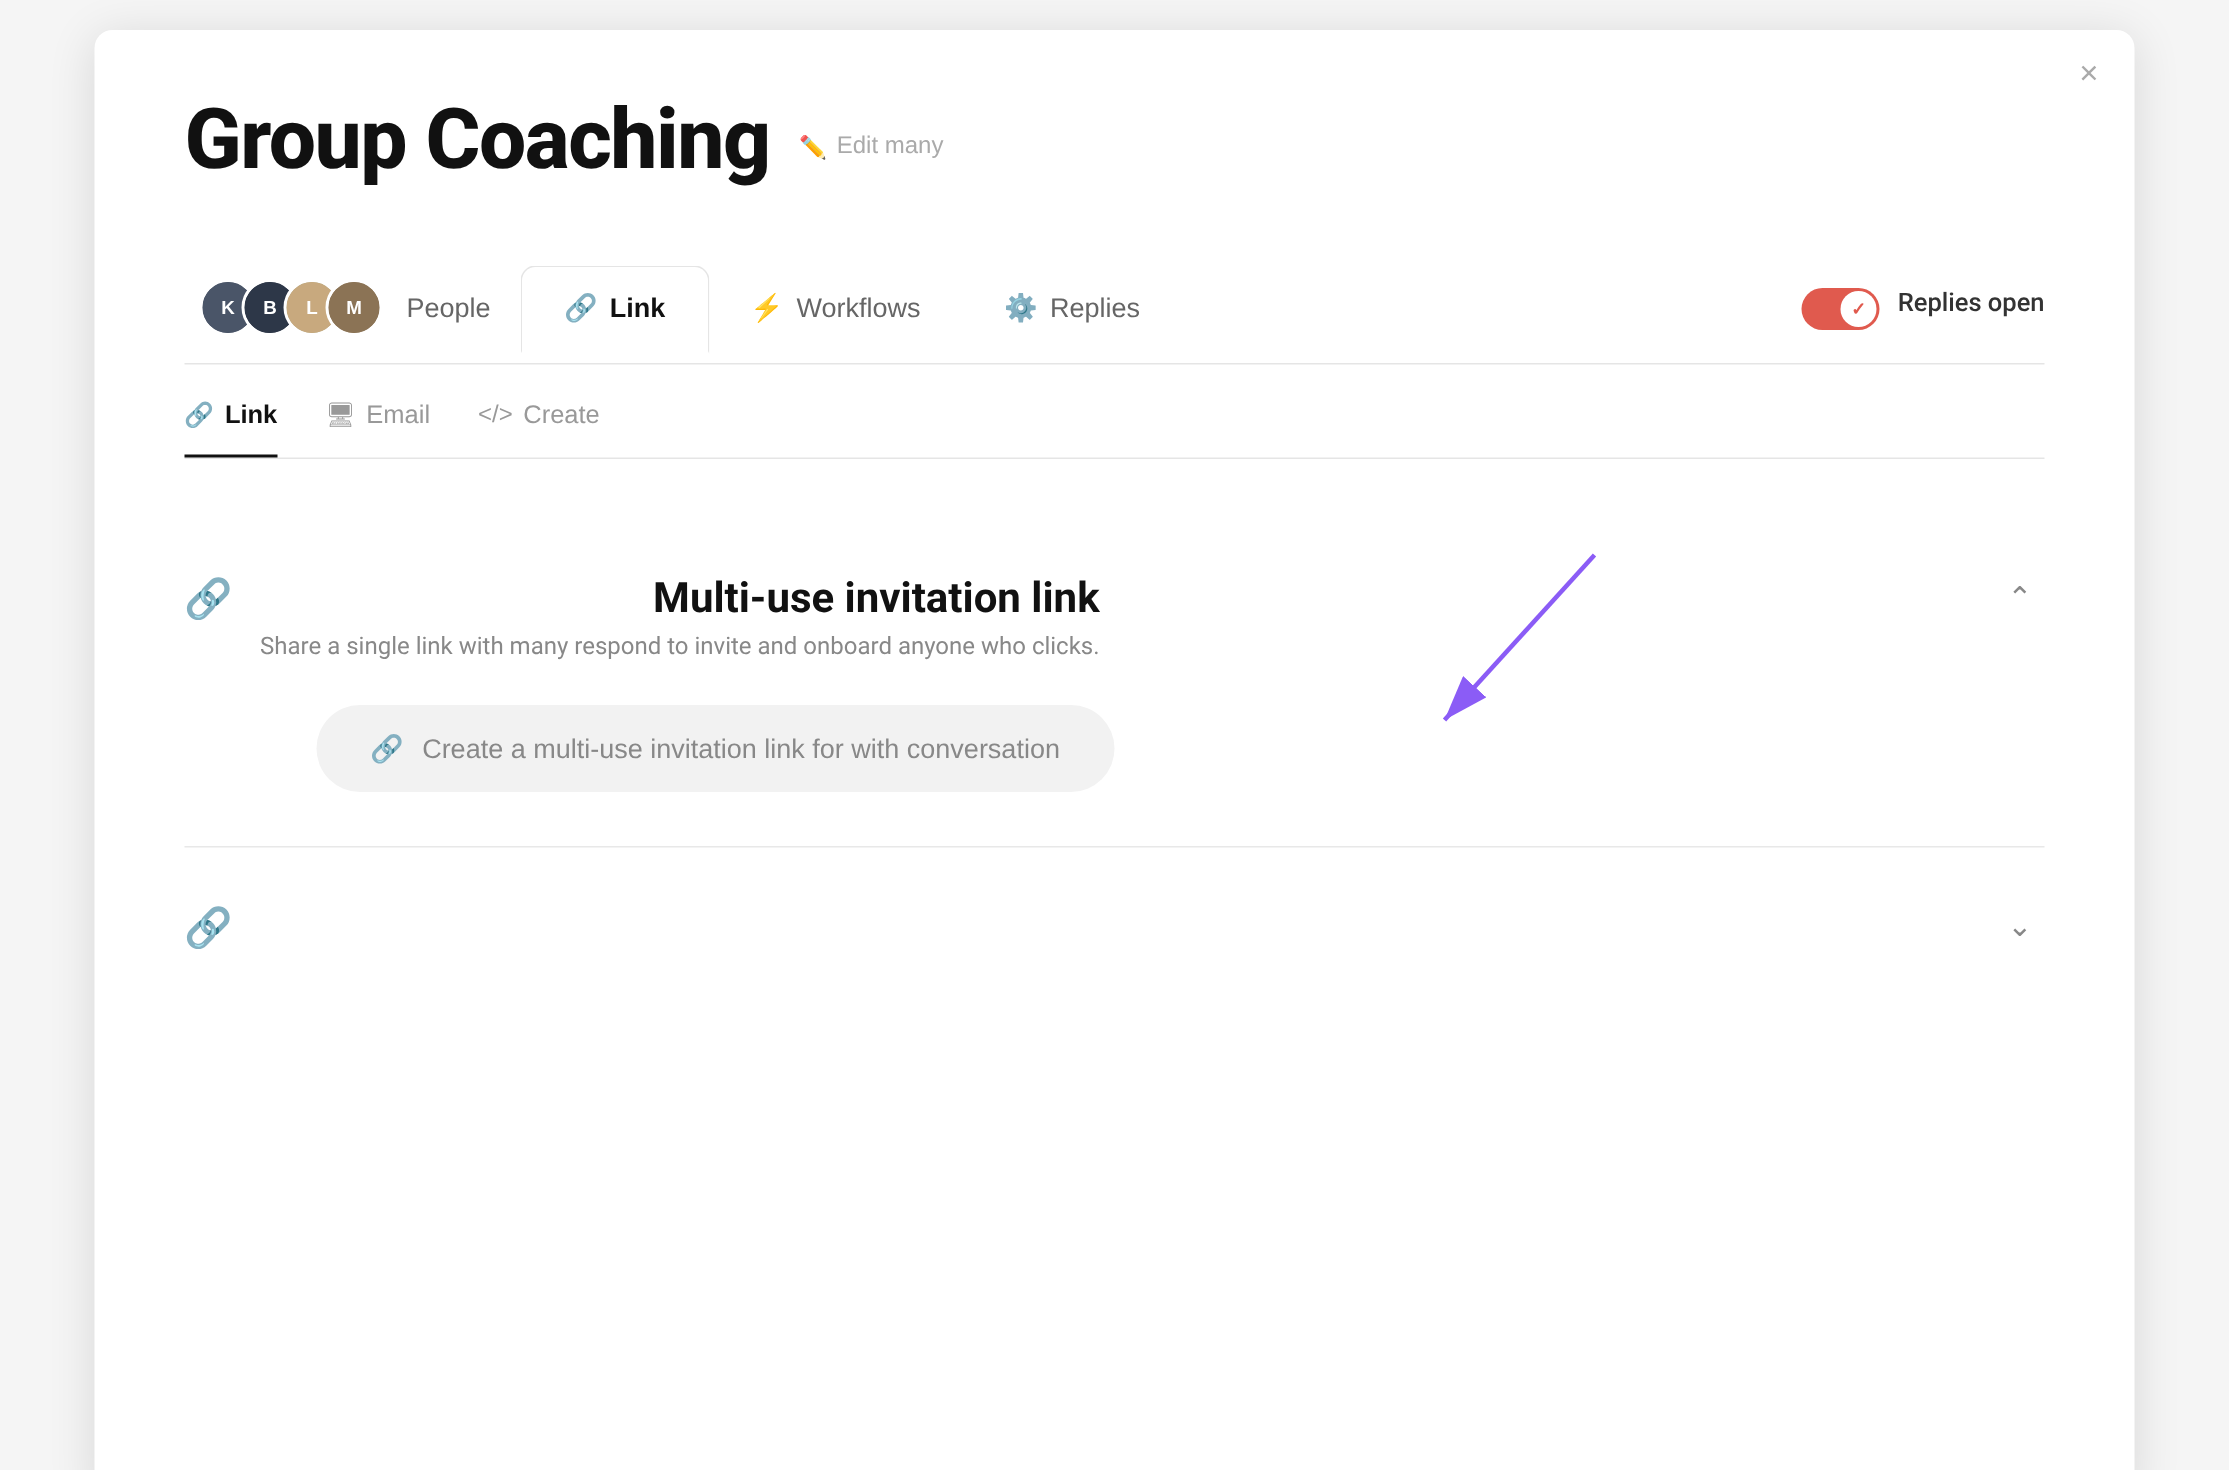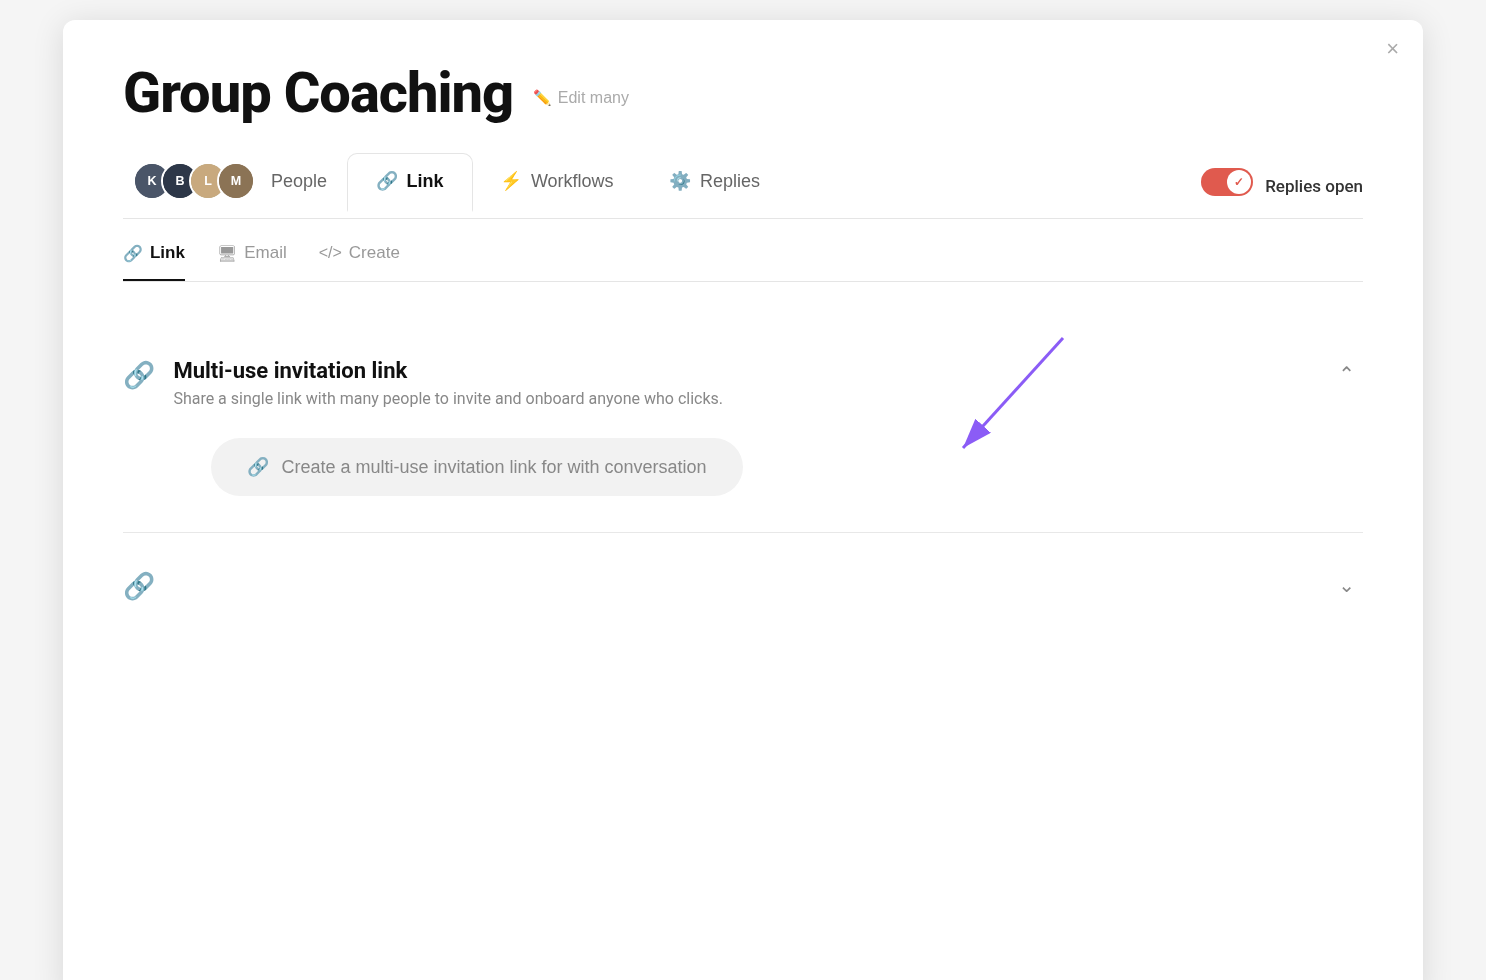--- a/index.html
+++ b/index.html
@@ -29,21 +29,21 @@
       border: none;
       font-size: 22px;
       color: #aaa;
       cursor: pointer;
       line-height: 1;
     }
     .header {
       display: flex;
       align-items: center;
       gap: 20px;
-      margin-bottom: 20px;
+      margin-bottom: 44px;
     }
     .title {
       font-size: 56px;
       font-weight: 800;
       color: #111;
       letter-spacing: -1px;
     }
     .edit-title-btn {
       display: flex;
       align-items: center;
@@ -133,21 +133,21 @@
       font-weight: 500;
       color: #666;
       cursor: pointer;
       border: none;
       background: none;
     }
 
     .replies-toggle {
       margin-left: auto;
       display: flex;
-      align-items: flex-end;
+      align-items: flex-start;
       gap: 12px;
       font-size: 17px;
       color: #333;
       font-weight: 500;
     }
     .toggle-switch {
       width: 52px;
       height: 28px;
       background: #e05a4e;
       border-radius: 14px;
@@ -221,24 +221,25 @@
       gap: 18px;
       margin-bottom: 30px;
     }
     .section-icon {
       font-size: 26px;
       color: #aaa;
       margin-top: 2px;
     }
     .section-text {}
     .section-title {
-      font-size: 22px;
+      font-size: 28px;
       font-weight: 700;
       color: #111;
       margin-bottom: 6px;
+      text-align: right;
     }
     .section-desc {
       font-size: 16px;
       color: #888;
     }
     .section-collapse {
       margin-left: auto;
       background: none;
       border: none;
       font-size: 20px;
@@ -365,21 +366,21 @@
       <span class="sub-icon">&lt;/&gt;</span>
       <span>Create</span>
     </button>
   </div>
 
   <div class="section">
     <div class="section-header">
       <span class="section-icon">🔗</span>
       <div class="section-text">
         <div class="section-title">Multi-use invitation link</div>
-        <div class="section-desc">Share a single link with many people to invite and onboard anyone who clicks.</div>
+        <div class="section-desc">Share a single link with many respond to invite and onboard anyone who clicks.</div>
       </div>
       <button class="section-collapse">⌃</button>
     </div>
 
     <div class="arrow-container">
 
       <svg class="arrow-svg" width="200" height="140" viewBox="0 0 200 140">
         <defs>
           <marker id="arrowhead" markerWidth="10" markerHeight="7" refX="10" refY="3.5" orient="auto">
             <polygon points="0 0, 10 3.5, 0 7" fill="#8B5CF6"></polygon>

